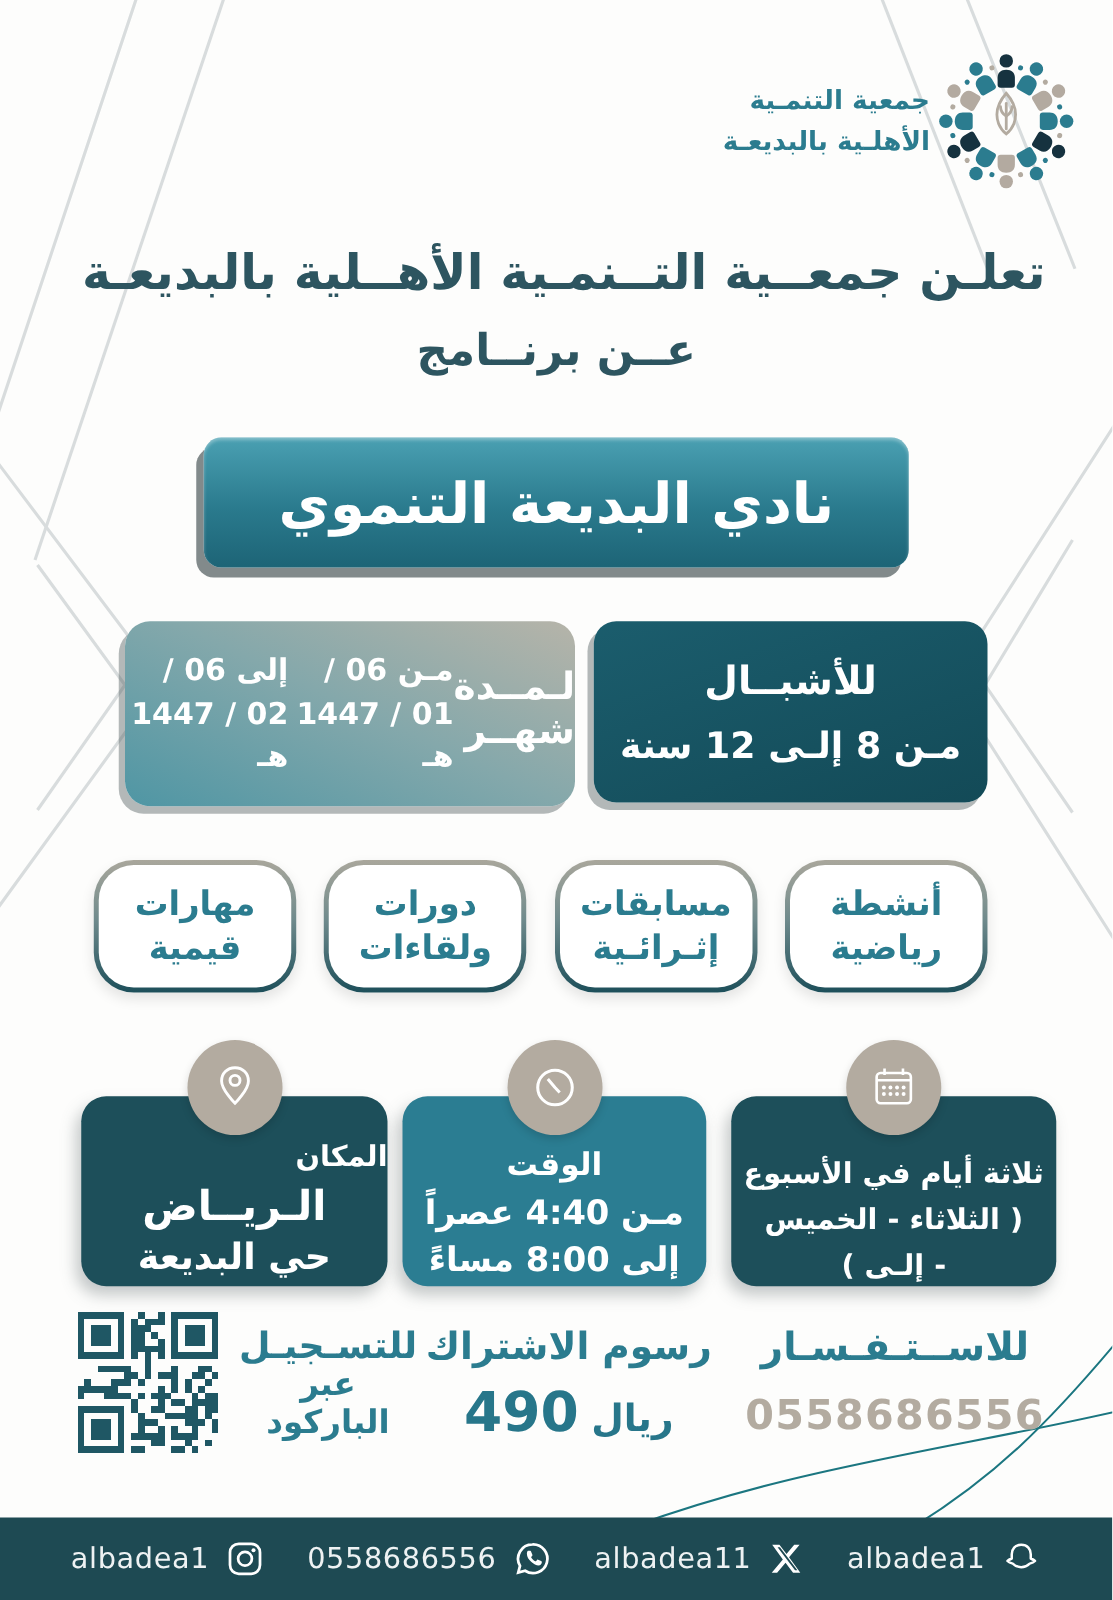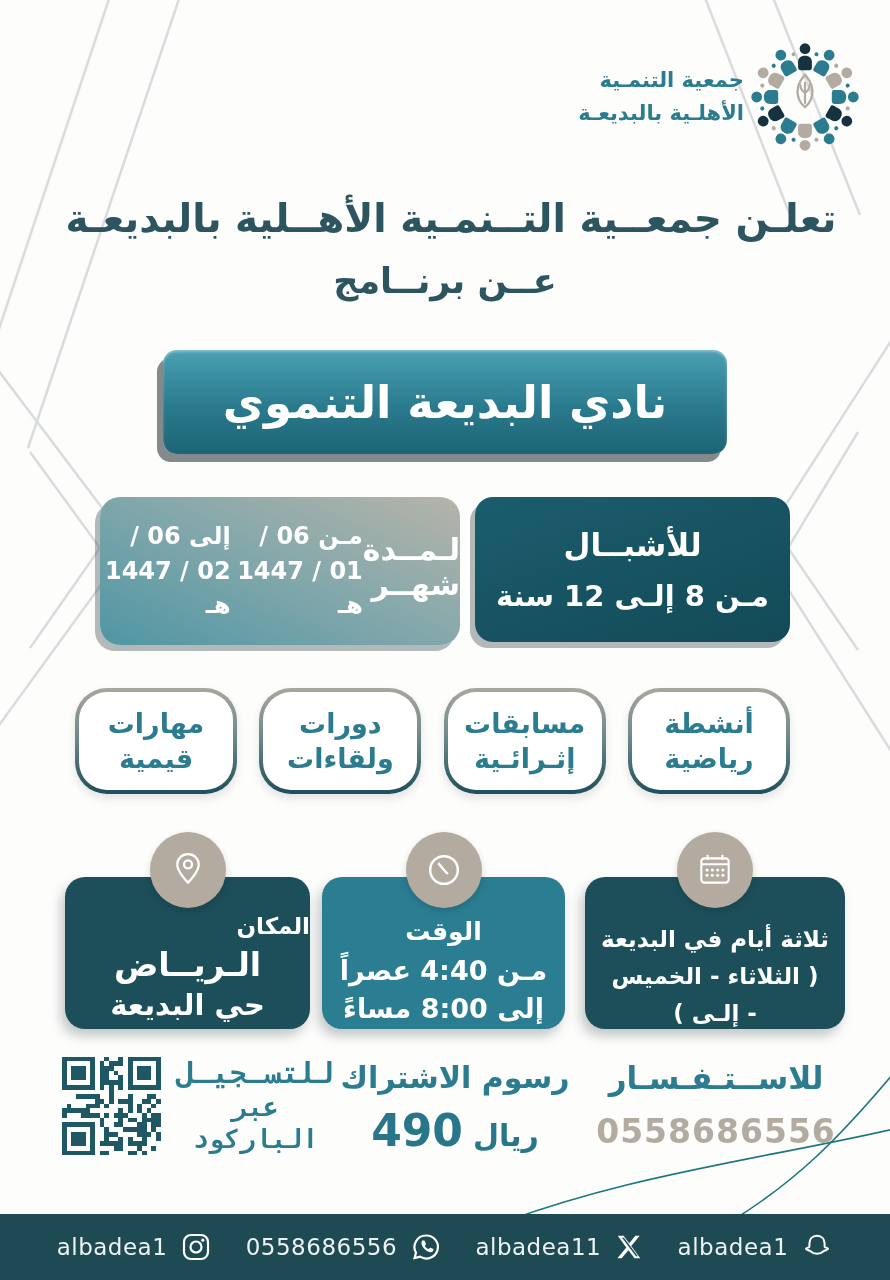--- a/index.html
+++ b/index.html
@@ -69,21 +69,21 @@
   
   .inquiry{top:1060px;left:585px;width:262px;text-align:center;}
   .inquiry .t{color:#2b7c8f;font-weight:700;font-size:31px;}
   .inquiry .p{color:#b3aba0;font-weight:700;font-size:33px;margin-top:16px;letter-spacing:1px;direction:ltr;}
   .fees{top:1060px;left:330px;width:250px;text-align:center;color:#27768a;}
   .fees .t{color:#2b7c8f;font-weight:700;font-size:30px;}
   .fees .amt{direction:ltr;display:flex;align-items:baseline;justify-content:center;gap:10px;margin-top:10px;font-weight:700;}
   .fees .num{font-size:44px;}
   .fees .cur{font-size:30px;}
   .reg{top:1046px;left:62px;width:272px;display:flex;align-items:center;gap:16px;}
-  .reg .txt{display:flex;flex-direction:column;text-align:center;color:#2b7c8f;font-weight:700;font-family:Liberation Mono, monospace;}
+  .reg .txt{display:flex;flex-direction:column;text-align:center;color:#2b7c8f;font-weight:700;}
   .reg .txt .a{font-size:29px;}
   .reg .txt .b{font-size:26px;}
 
   
   .footer{bottom:0;left:0;width:100%;height:66px;background:#1e4a53;
           display:flex;direction:ltr;align-items:center;justify-content:space-around;padding:0 40px;}
   .fitem{display:flex;align-items:center;gap:13px;color:#eef2f3;font-size:23px;letter-spacing:.5px;}
 </style>
 </head>
 <body>
@@ -238,21 +238,21 @@
             <circle cx="16.5" cy="19" r="1.5"></circle>
             <circle cx="21.5" cy="19" r="1.5"></circle>
             <circle cx="26.5" cy="19" r="1.5"></circle>
           <circle cx="11.5" cy="24" r="1.5"></circle>
             <circle cx="16.5" cy="24" r="1.5"></circle>
             <circle cx="21.5" cy="24" r="1.5"></circle>
             <circle cx="26.5" cy="24" r="1.5"></circle>
         </g>
       </svg>
     </div>
-    <div class="a">ثلاثة أيام في البديعة</div>
+    <div class="a">ثلاثة أيام في الأسبوع</div>
     <div class="a">( الثلاثاء - الخميس</div>
     <div class="a">- إلـى )</div>
   </div>
 
   <div class="z dbox mid timebox">
     <div class="circle">
       <svg width="42" height="42" viewBox="0 0 38 38" stroke="#fff" fill="none" stroke-width="2.2">
         <circle cx="19" cy="19" r="12.5"></circle>
         <path d="M19 19L13.8 12.8M19 19l3.4 3.6"></path>
       </svg>

